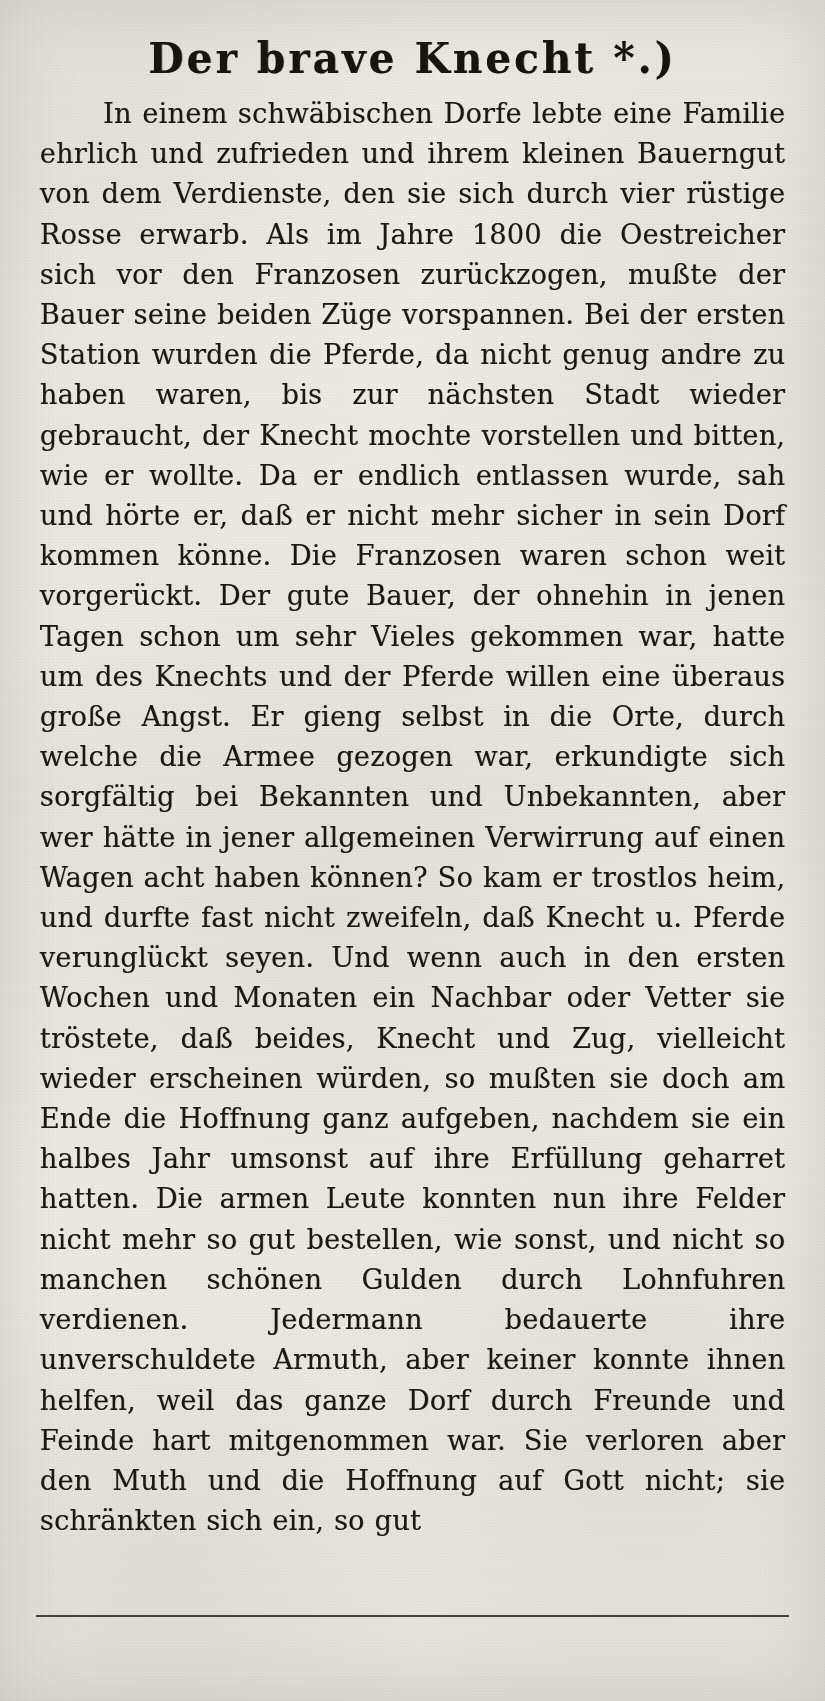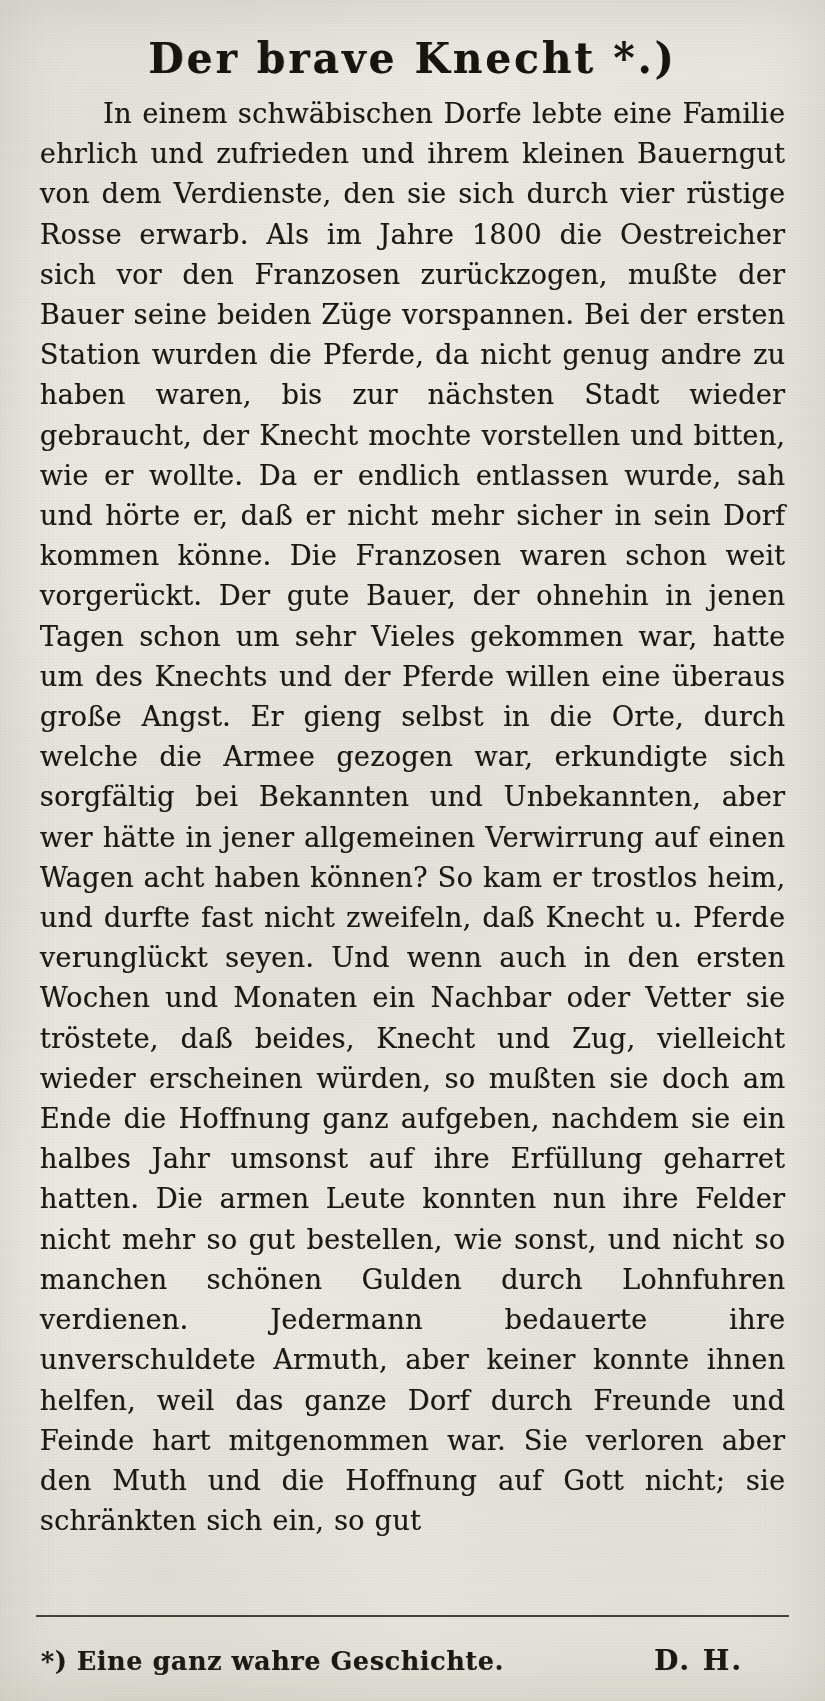--- a/index.html
+++ b/index.html
@@ -137,19 +137,15 @@
   <div class="scan-noise"></div>
 
   <div class="content">
     <h1 class="title">Der brave Knecht *.)</h1>
 
     <p class="body-text">In einem schwäbischen Dorfe lebte eine Familie ehrlich und zufrieden und ihrem kleinen Bauerngut von dem Verdienste, den sie sich durch vier rüstige Rosse erwarb. Als im Jahre 1800 die Oestreicher sich vor den Franzosen zurückzogen, mußte der Bauer seine beiden Züge vorspannen. Bei der ersten Station wurden die Pferde, da nicht genug andre zu haben waren, bis zur nächsten Stadt wieder gebraucht, der Knecht mochte vorstellen und bitten, wie er wollte. Da er endlich entlassen wurde, sah und hörte er, daß er nicht mehr sicher in sein Dorf kommen könne. Die Franzosen waren schon weit vorgerückt. Der gute Bauer, der ohnehin in jenen Tagen schon um sehr Vieles gekommen war, hatte um des Knechts und der Pferde willen eine überaus große Angst. Er gieng selbst in die Orte, durch welche die Armee gezogen war, erkundigte sich sorgfältig bei Bekannten und Unbekannten, aber wer hätte in jener allgemeinen Verwirrung auf einen Wagen acht haben können? So kam er trostlos heim, und durfte fast nicht zweifeln, daß Knecht u. Pferde verunglückt seyen. Und wenn auch in den ersten Wochen und Monaten ein Nachbar oder Vetter sie tröstete, daß beides, Knecht und Zug, vielleicht wieder erscheinen würden, so mußten sie doch am Ende die Hoffnung ganz aufgeben, nachdem sie ein halbes Jahr umsonst auf ihre Erfüllung geharret hatten. Die armen Leute konnten nun ihre Felder nicht mehr so gut bestellen, wie sonst, und nicht so manchen schönen Gulden durch Lohnfuhren verdienen. Jedermann bedauerte ihre unverschuldete Armuth, aber keiner konnte ihnen helfen, weil das ganze Dorf durch Freunde und Feinde hart mitgenommen war. Sie verloren aber den Muth und die Hoffnung auf Gott nicht; sie schränkten sich ein, so gut</p>
   </div>
 
   <div class="footrule"></div>
 
-  <div class="footnote-row">
-    <span class="footnote">*) Eine ganz wahre Geschichte.</span>
-    <span class="signature">D. H.</span>
-  </div>
 
   <div class="edge-vignette"></div>
 </div>
 
 </body></html>

